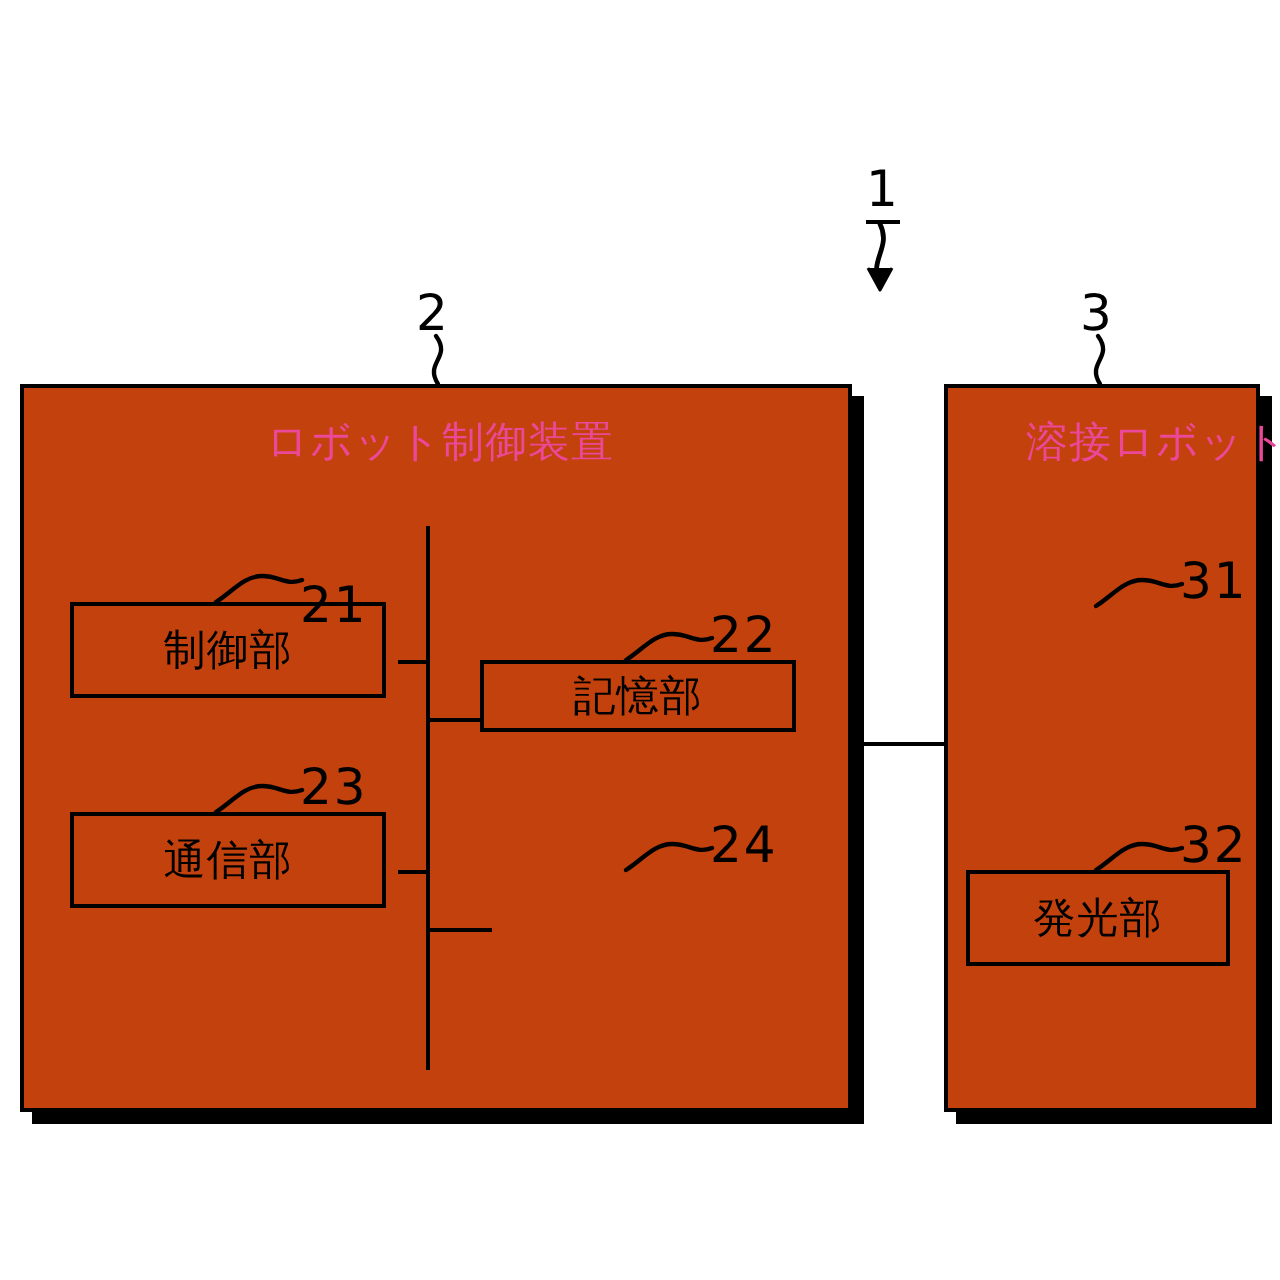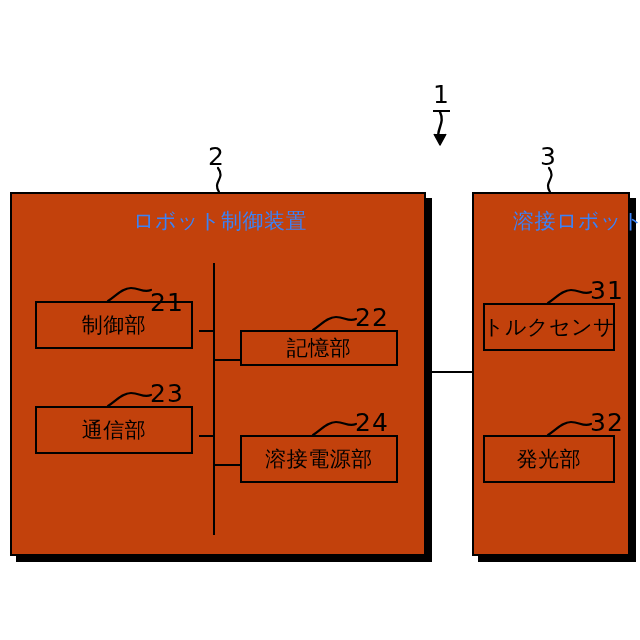--- a/index.html
+++ b/index.html
@@ -47,21 +47,21 @@
     font-size: 21px;
     line-height: 1;
     color: #000000;
     letter-spacing: 0.5px;
     white-space: nowrap;
     user-select: none;
   }
   .outer-title {
     position: absolute;
     font-size: 21px;
-    color: #3b82f6;
+    color: #ec4899;
     white-space: nowrap;
     letter-spacing: 0.5px;
     user-select: none;
   }
   .refnum {
     position: absolute;
     font-size: 25px;
     color: #000000;
     white-space: nowrap;
     letter-spacing: 1px;
@@ -132,27 +132,21 @@
   </div>
 
   <div class="blk inner" style="left:240px; top:330px; width:158px; height:36px;">
     <span class="blk-label">記憶部</span>
   </div>
 
   <div class="blk inner" style="left:35px; top:406px; width:158px; height:48px;">
     <span class="blk-label">通信部</span>
   </div>
 
-  <div class="blk inner" style="left:240px; top:435px; width:158px; height:48px;">
-    <span class="blk-label">溶接電源部</span>
-  </div>
 
-  <div class="blk inner" style="left:483px; top:303px; width:132px; height:48px;">
-    <span class="blk-label">トルクセンサ</span>
-  </div>
 
   <div class="blk inner" style="left:483px; top:435px; width:132px; height:48px;">
     <span class="blk-label">発光部</span>
   </div>
 
   <span class="refnum underlined" style="left:433px; top:80px;">1</span>
 
   <span class="refnum" style="left:208px; top:142px;">2</span>
 
   <span class="refnum" style="left:540px; top:142px;">3</span>

